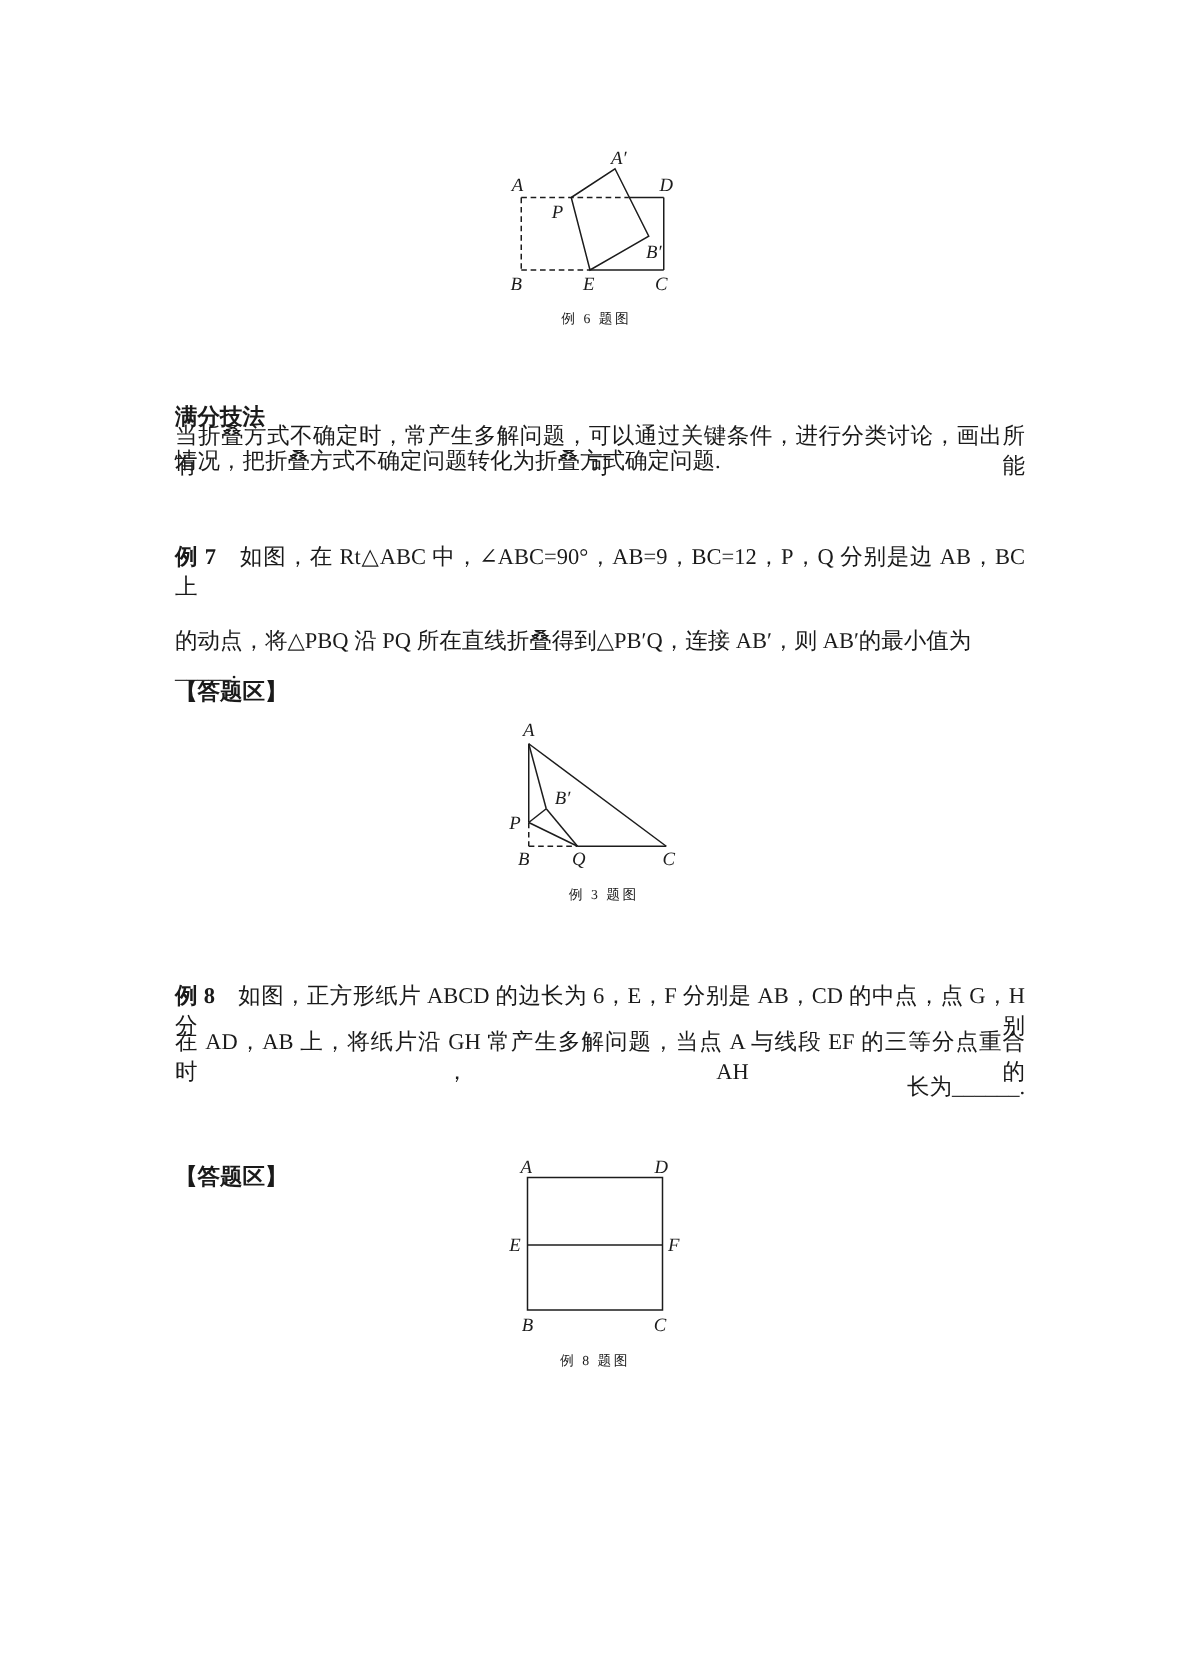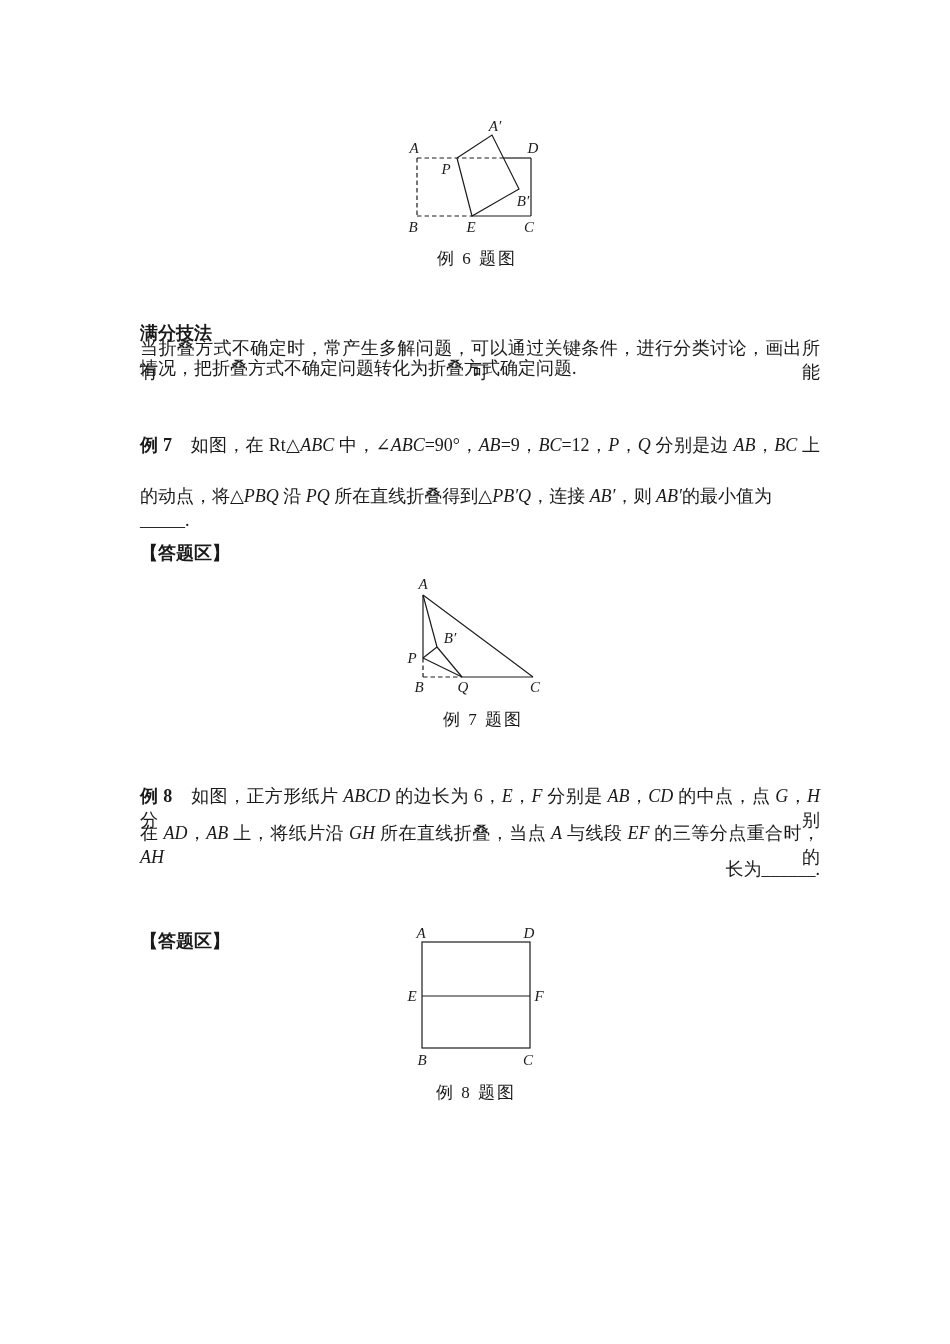--- a/index.html
+++ b/index.html
@@ -19,25 +19,25 @@
   .jfull{text-align:justify;text-align-last:justify;}
   .heading{
     font-family:"Liberation Sans","DejaVu Sans",sans-serif;
     font-weight:700;
     margin-top:34px;
   }
   .seg-b{
     font-family:Liberation Serif, serif;
     font-weight:700;
   }
-  .seg-i{font-style:italic;}
+  .seg-i{}
   .fig{position:absolute;}
   .figcap{
     position:absolute;width:200px;
-    font-size:17px;text-align:center;letter-spacing:2px;
+    font-size:11px;text-align:center;letter-spacing:2px;
   }
   svg .edge{stroke:#1c1c1c;stroke-width:1.2;fill:none;stroke-linecap:butt;}
   svg .dash{stroke-dasharray:4.5,3;}
   svg text{
     font-family:"Liberation Serif","DejaVu Serif",serif;
     font-style:italic;font-size:15px;fill:#1c1c1c;
   }
 </style>
 </head>
 <body>
@@ -69,21 +69,21 @@
     </g>
   </svg>
   <div class="figcap" style="left:377px;top:247px;">例 6 题图</div>
 
   <div class="tline heading" style="top:287px;">满分技法</div>
   <div class="tline jfull" style="top:336px;">当折叠方式不确定时，常产生多解问题，可以通过关键条件，进行分类讨论，画出所有可能</div>
   <div class="tline" style="top:356px;">情况，把折叠方式不确定问题转化为折叠方式确定问题.</div>
 
 
   <div class="tline jfull" style="top:433px;"><span class="seg-b">例 7</span><span>　如图，在 Rt△</span><span class="seg-i">ABC</span><span> 中，∠</span><span class="seg-i">ABC</span><span>=90°，</span><span class="seg-i">AB</span><span>=9，</span><span class="seg-i">BC</span><span>=12，</span><span class="seg-i">P</span><span>，</span><span class="seg-i">Q</span><span> 分别是边 </span><span class="seg-i">AB</span><span>，</span><span class="seg-i">BC</span><span> 上</span></div>
-  <div class="tline" style="top:484px;"><span>的动点，将△</span><span class="seg-i">PBQ</span><span> 沿 </span><span class="seg-i">PQ</span><span> 所在直线折叠得到△</span><span class="seg-i">PB′Q</span><span>，连接 </span><span class="seg-i">AB′</span><span>，则 </span><span class="seg-i">AB′</span><span>的最小值为</span><span>_____</span><span>.</span></div>
+  <div class="tline" style="top:500px;"><span>的动点，将△</span><span class="seg-i">PBQ</span><span> 沿 </span><span class="seg-i">PQ</span><span> 所在直线折叠得到△</span><span class="seg-i">PB′Q</span><span>，连接 </span><span class="seg-i">AB′</span><span>，则 </span><span class="seg-i">AB′</span><span>的最小值为</span><span>_____</span><span>.</span></div>
   <div class="tline heading" style="top:507px;">【答题区】</div>
 
   <svg class="fig" style="left:400px;top:575px;" width="155" height="125" viewBox="0 0 155 125">
     <g>
       <path class="edge" d="M23,20 L133,102"></path>
       <path class="edge" d="M23,20 L23,83"></path>
       <path class="edge dash" d="M23,83 L23,102"></path>
       <path class="edge dash" d="M23,102 L62,102"></path>
       <path class="edge" d="M62,102 L133,102"></path>
       <path class="edge" d="M23,20 L37,72"></path>
@@ -93,24 +93,24 @@
     </g>
     <g>
       <text x="23" y="14" text-anchor="middle">A</text>
       <text x="50" y="68" text-anchor="middle">B′</text>
       <text x="12" y="88" text-anchor="middle">P</text>
       <text x="19" y="117" text-anchor="middle">B</text>
       <text x="63" y="117" text-anchor="middle">Q</text>
       <text x="135" y="117" text-anchor="middle">C</text>
     </g>
   </svg>
-  <div class="figcap" style="left:383px;top:708px;">例 7 题图</div>
+  <div class="figcap" style="left:383px;top:708px;">例 3 题图</div>
 
   <div class="tline jfull" style="top:784px;"><span class="seg-b">例 8</span><span>　如图，正方形纸片 </span><span class="seg-i">ABCD</span><span> 的边长为 6，</span><span class="seg-i">E</span><span>，</span><span class="seg-i">F</span><span> 分别是 </span><span class="seg-i">AB</span><span>，</span><span class="seg-i">CD</span><span> 的中点，点 </span><span class="seg-i">G</span><span>，</span><span class="seg-i">H</span><span> 分别</span></div>
-  <div class="tline jfull" style="top:821px;"><span>在 </span><span class="seg-i">AD</span><span>，</span><span class="seg-i">AB</span><span> 上，将纸片沿 </span><span class="seg-i">GH</span><span> 所在直线折叠，当点 </span><span class="seg-i">A</span><span> 与线段 </span><span class="seg-i">EF</span><span> 的三等分点重合时，</span><span class="seg-i">AH</span><span> 的</span></div>
+  <div class="tline jfull" style="top:821px;"><span>在 </span><span class="seg-i">AD</span><span>，</span><span class="seg-i">AB</span><span> 上，将纸片沿 </span><span class="seg-i">GH</span><span> 常产生多解问题，当点 </span><span class="seg-i">A</span><span> 与线段 </span><span class="seg-i">EF</span><span> 的三等分点重合时，</span><span class="seg-i">AH</span><span> 的</span></div>
   <div class="tline" style="top:857px;text-align:right;"><span>长为</span><span>______</span><span>.</span></div>
   <div class="tline heading" style="top:895px;">【答题区】</div>
 
   <svg class="fig" style="left:400px;top:925px;" width="160" height="145" viewBox="0 0 160 145">
     <g>
       <rect class="edge" x="22" y="17" width="108" height="106"></rect>
       <path class="edge" d="M22,71 L130,71"></path>
     </g>
     <g>
       <text x="21" y="13" text-anchor="middle">A</text>

